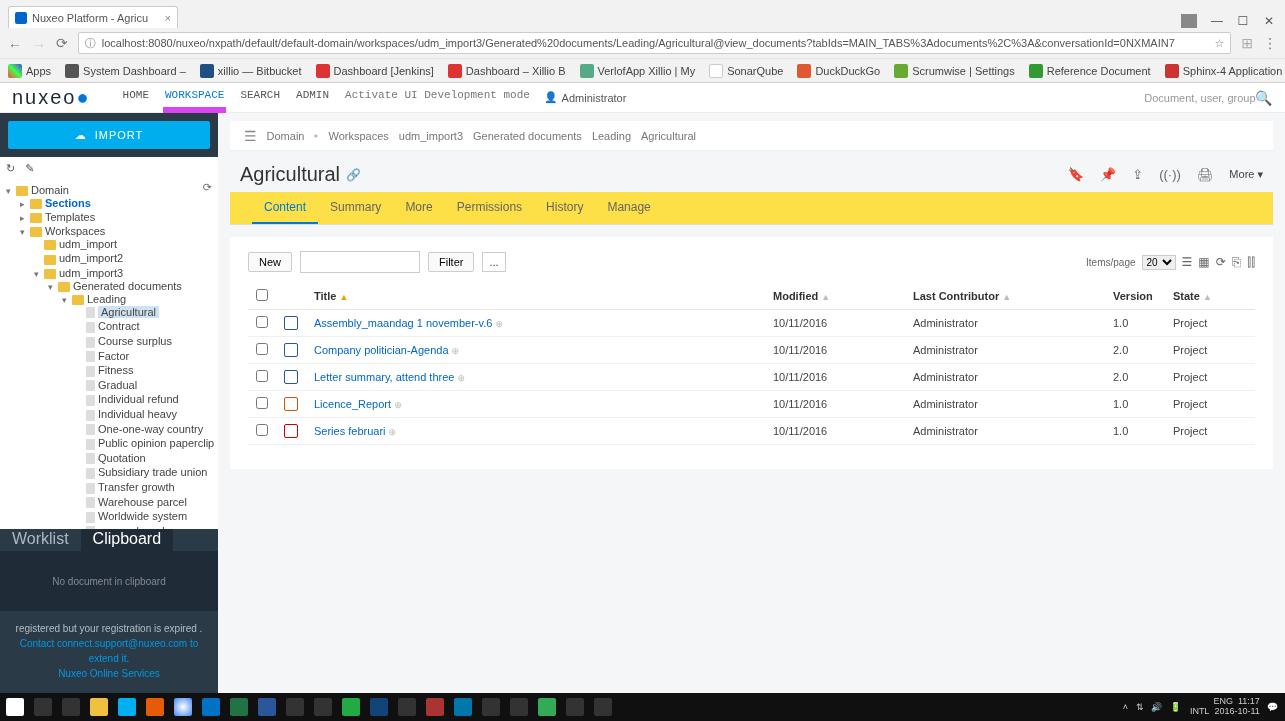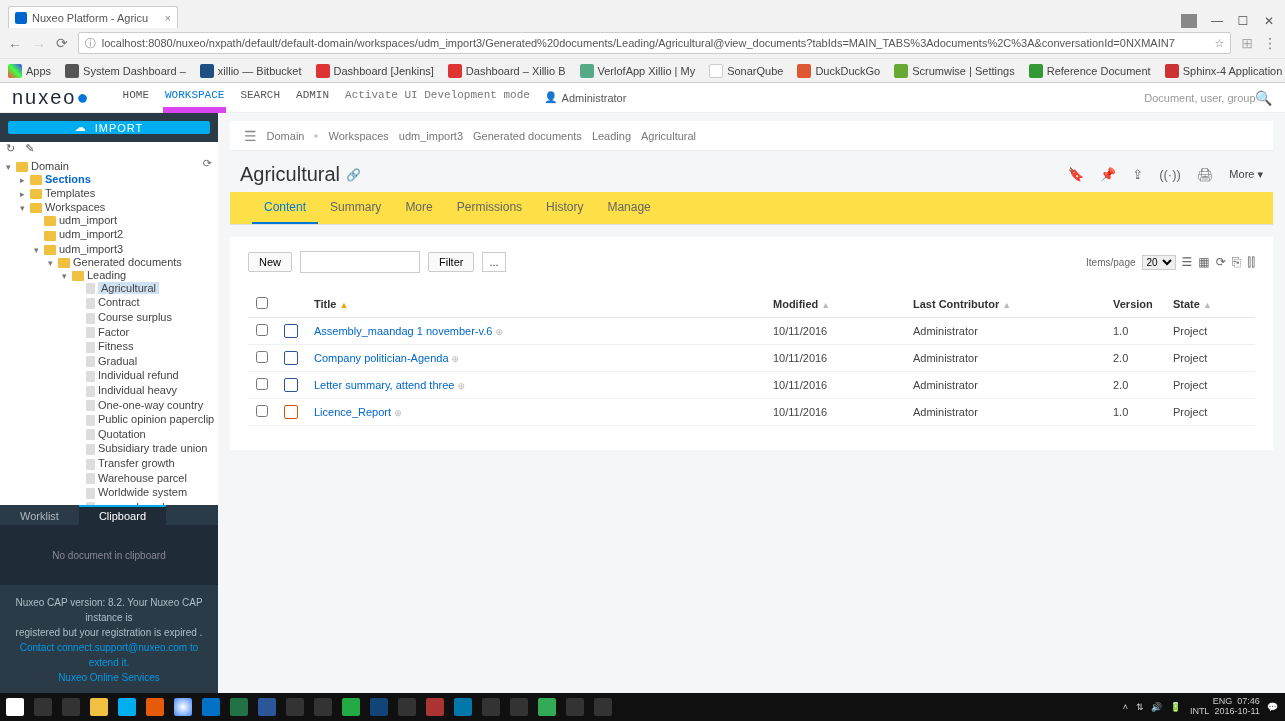--- a/index.html
+++ b/index.html
@@ -46,21 +46,21 @@
 .tree > ul { padding-left:4px;}
 .tree li { padding:1px 0; white-space:nowrap;}
 .tree .tgl { display:inline-block; width:10px; color:#777; font-size:9px;}
 .tree .ic { display:inline-block; width:12px; height:10px; background:#f0c040; margin-right:3px; vertical-align:middle; border-radius:1px;}
 .tree .ic.file { background:#ddd; width:9px; height:11px;}
 .tree .lbl { color:#444; cursor:pointer;}
 .tree .sel { background:#cfe2f3; padding:0 3px;}
 .tree .blue { color:#0066cc;font-weight:bold;}
 
 .wk-tabs { display:flex; background:#2b3a47; height:22px; align-items:flex-end;}
-.wk-tabs .t { padding:3px 20px; font-size:11px; color:#aeb8c0; }
+.wk-tabs .t { padding:3px 12px; font-size:16px; color:#aeb8c0; }
 .wk-tabs .t.active { background:#1f2b36; color:#fff; border-top:2px solid #00adef;}
 .wk-body { background:#1f2b36; flex:0 0 60px; display:flex; align-items:center; justify-content:center; color:#889; font-size:10px;}
 .notice { background:#2b3a47; padding:10px 12px; font-size:10px; color:#b0bec5; line-height:1.5; text-align:center;}
 .notice .lnk { color:#0099e5; }
 
 
 .main { flex:1; background:#f5f6f7; display:flex; flex-direction:column; overflow:auto;}
 .crumb-bar { background:#fff; height:30px; display:flex; align-items:center; padding:0 14px; gap:10px; color:#555; font-size:11px; border-bottom:1px solid #eee; margin:8px 12px 0 12px;}
 .crumb-bar .ham { color:#888; font-size:14px;}
 .crumb-bar .bc { color:#777;}
@@ -70,21 +70,21 @@
 .title-row h1 { font-size:20px; font-weight:400; color:#333;}
 .title-row .link-ic { color:#bbb; margin-left:6px; font-size:12px;}
 .title-row .actions { margin-left:auto; display:flex; gap:16px; color:#666; font-size:13px; align-items:center;}
 .title-row .more { font-size:11px; color:#444;}
 
 .tabs { display:flex; gap:0; padding:0 22px; border-bottom:1px solid #ddd; background:#fde047; margin:0 12px;}
 .tabs .tb { padding:8px 12px; font-size:12px; color:#666; cursor:pointer;}
 .tabs .tb.active { color:#0078d7; border-bottom:2px solid #0078d7; }
 
 .content-card { background:#fff; margin:12px; padding:14px 18px 24px 18px; }
-.toolbar { display:flex; align-items:center; gap:8px; margin-bottom:18px;}
+.toolbar { display:flex; align-items:center; gap:8px; margin-bottom:10px;}
 .toolbar .btn { border:1px solid #ccc; background:#fafafa; padding:3px 10px; font-size:11px; cursor:pointer; border-radius:2px;}
 .toolbar input.filter-in { border:1px solid #ccc; height:22px; width:120px; padding:0 4px; font-size:11px;}
 .toolbar .dots { border:1px solid #ccc; padding:3px 6px; font-size:11px;}
 .toolbar .right { margin-left:auto; display:flex; align-items:center; gap:6px; color:#666; font-size:10px;}
 .toolbar .right .ic { color:#666; font-size:12px;}
 .toolbar select { font-size:10px; border:1px solid #ccc;}
 
 table.doclist { width:100%; border-collapse:collapse; font-size:11px;}
 table.doclist th { text-align:left; padding:6px 8px; border-bottom:1px solid #e5e5e5; color:#333; font-weight:bold;margin-top:36px;}
 table.doclist th .sort { color:#f0a000; font-size:9px; margin-left:3px;}
@@ -248,21 +248,20 @@
                 </ul></li>
             </ul>
           </div>
       </div>
       <div class="wk-tabs">
         <div class="t">Worklist</div>
         <div class="t active">Clipboard</div>
       </div>
       <div class="wk-body">No document in clipboard</div>
       <div class="notice">
-        <div>Nuxeo CAP version: 8.2. Your Nuxeo CAP instance is</div>
         <div>registered but your registration is expired .</div>
         <div class="lnk">Contact connect.support@nuxeo.com to extend it.</div>
         <div class="lnk">Nuxeo Online Services</div>
       </div>
     </div>
 
     <div class="main">
       <div class="crumb-bar">
         <span class="ham">☰</span>
         <span class="bc">Domain</span>
@@ -355,20 +354,29 @@
               </tr>
               <tr>
     <td><input type="checkbox" class="cb" style=""></td>
     <td><span class="doc-ic x"></span></td>
     <td><a href="#">Licence_Report</a> <span style="color:#bbb;font-size:9px;">⊕</span></td>
     <td>10/11/2016</td>
     <td>Administrator</td>
     <td>1.0</td>
     <td>Project</td>
               </tr>
+              <tr>
+    <td><input type="checkbox" class="cb" style=""></td>
+    <td><span class="doc-ic p"></span></td>
+    <td><a href="#">Series februari</a> <span style="color:#bbb;font-size:9px;">⊕</span></td>
+    <td>10/11/2016</td>
+    <td>Administrator</td>
+    <td>1.0</td>
+    <td>Project</td>
+              </tr>
             </tbody>
         </table>
       </div>
     </div>
   </div>
 </div>
 
 <div class="taskbar">
   <span class="tb-ic" style="background:#fff;"></span>
   <span class="tb-ic"></span>
@@ -391,18 +399,18 @@
   <span class="tb-ic"></span>
   <span class="tb-ic" style="background:#3a5;"></span>
   <span class="tb-ic"></span>
   <span class="tb-ic"></span>
   <div class="tray">
     <span>˄</span>
     <span>⇅</span>
     <span>🔊</span>
     <span>🔋</span>
     <div class="clock">
-      <div><span>ENG</span>&nbsp;&nbsp;<span>07:46</span></div>
+      <div><span>ENG</span>&nbsp;&nbsp;<span>11:17</span></div>
       <div><span>INTL</span>&nbsp;&nbsp;<span>2016-10-11</span></div>
     </div>
     <span>💬</span>
   </div>
 </div>
 
 </body></html>

